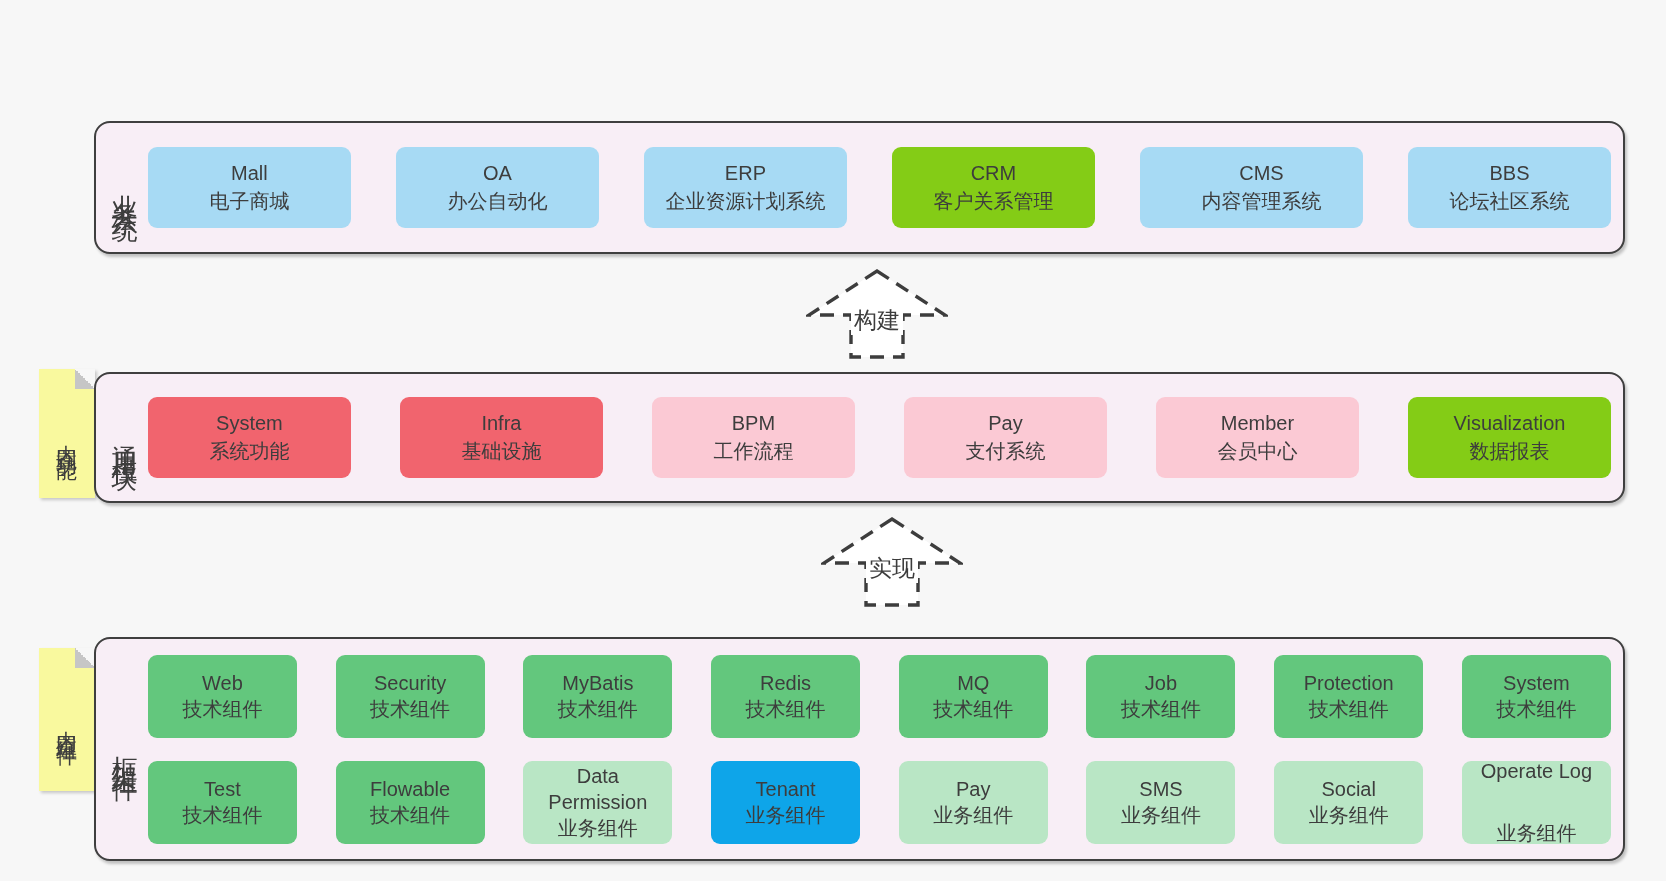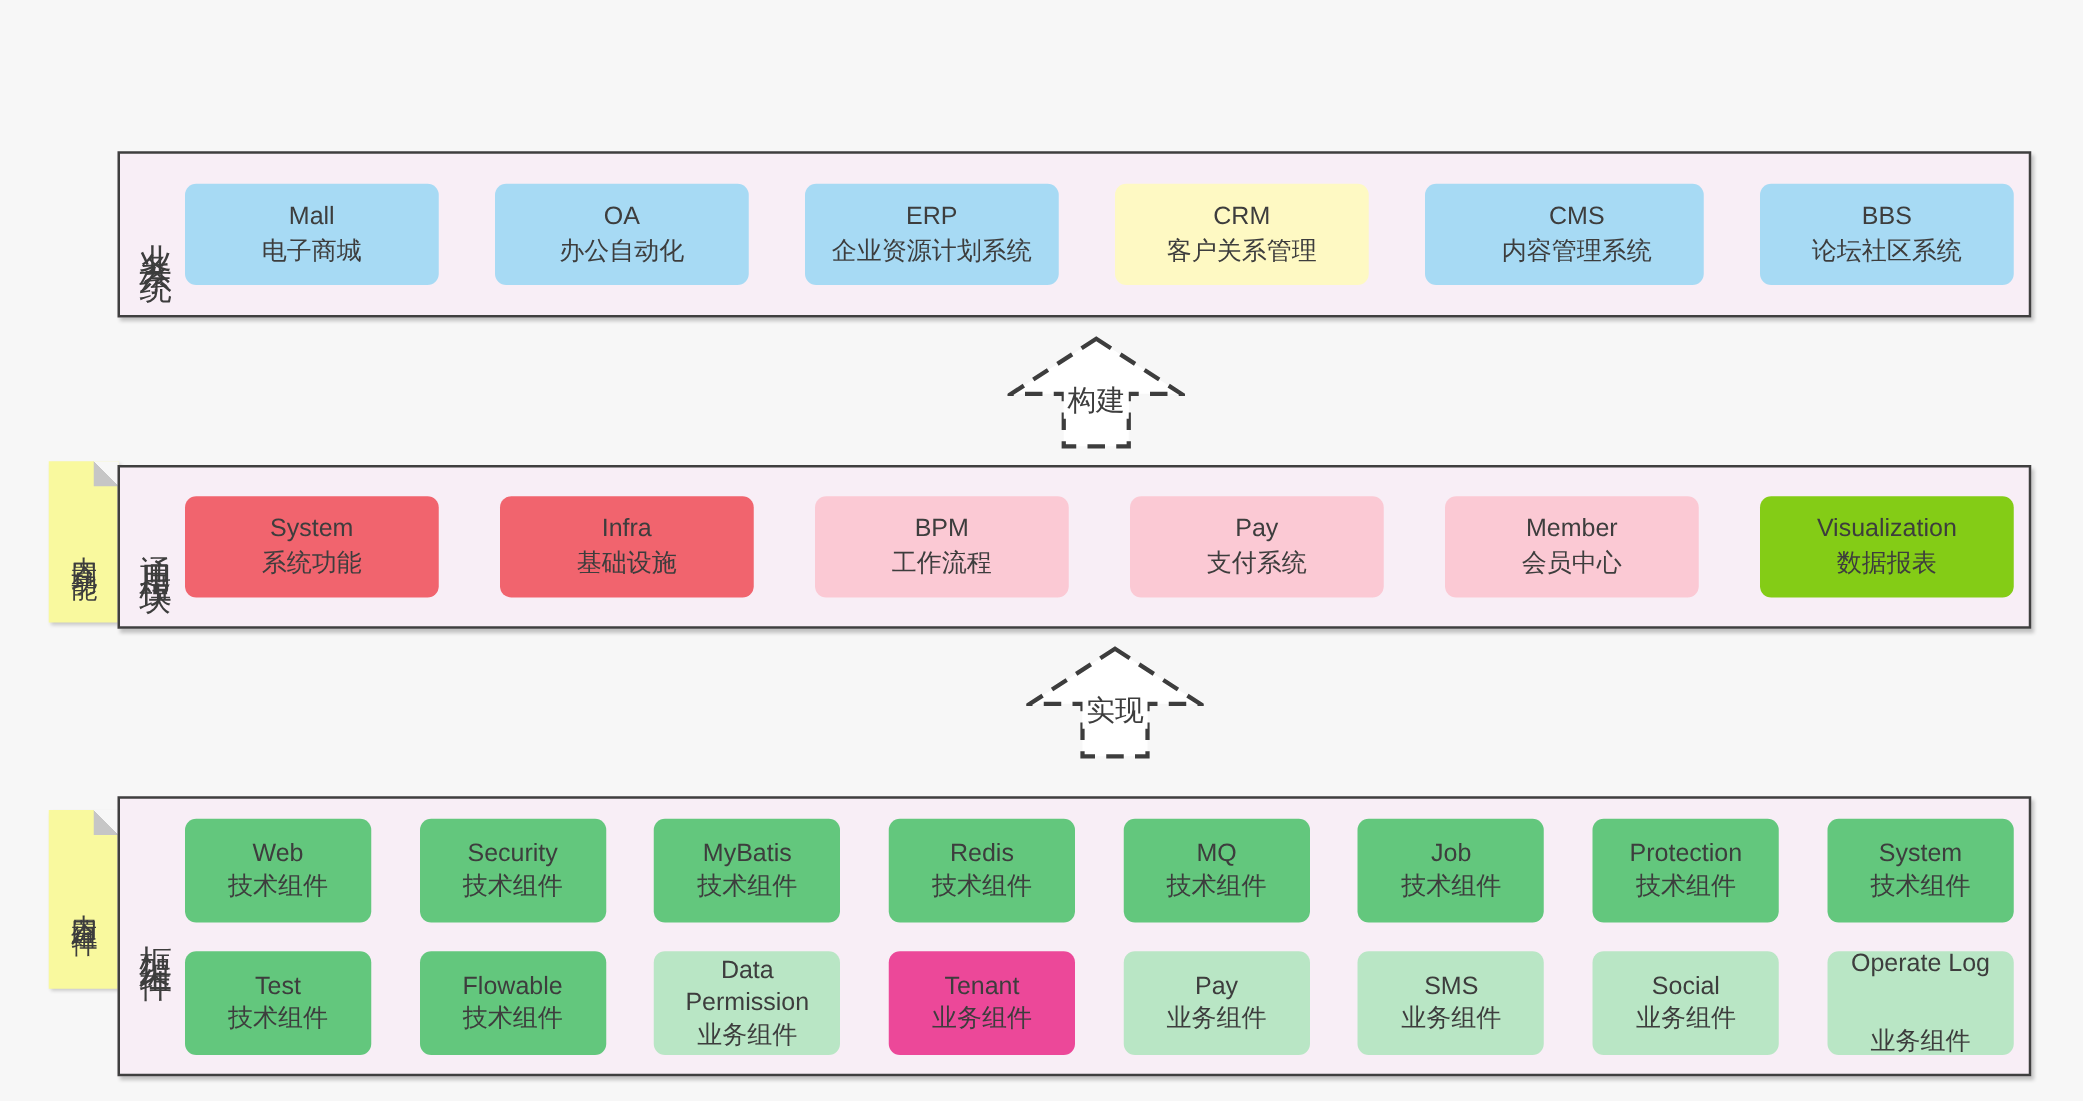--- a/index.html
+++ b/index.html
@@ -1,20 +1,20 @@
 <!DOCTYPE html>
 <html><head>
 <meta charset="utf-8">
 <style>
   html,body{margin:0;padding:0;}
   body{width:1666px;height:881px;background:#f7f7f7;font-family:"Liberation Sans",sans-serif;color:#3d3d3d;}
   .canvas{position:relative;width:1666px;height:881px;overflow:hidden;}
 
   .band{position:absolute;left:94px;width:1531px;background:#f8eef6;border:2px solid #3f3f3f;
-        border-radius:0;box-shadow:2px 3px 3px rgba(0,0,0,.22);display:flex;align-items:center;
+        border-radius:16px;box-shadow:2px 3px 3px rgba(0,0,0,.22);display:flex;align-items:center;
         box-sizing:border-box;z-index:2;}
   .band1{top:121px;height:133px;}
   .band2{top:372px;height:131px;}
   .band3{top:637px;height:224px;}
 
   .band-label{flex:0 0 auto;margin-left:13px;writing-mode:vertical-rl;text-orientation:upright;
               font-size:26px;letter-spacing:7px;line-height:1.15;color:#3d3d3d;}
   .rows{flex:1;display:flex;flex-direction:column;gap:23px;padding:0 12px 0 9px;}
   .row{display:flex;justify-content:space-between;}
 
@@ -55,21 +55,21 @@
           <span class="bd">电子商城</span>
         </div>
         <div class="box" style="background: rgb(167, 218, 244);">
           <span class="bn">OA</span>
           <span class="bd">办公自动化</span>
         </div>
         <div class="box" style="background: rgb(167, 218, 244);">
           <span class="bn">ERP</span>
           <span class="bd">企业资源计划系统</span>
         </div>
-        <div class="box" style="background: #fef9c3;">
+        <div class="box" style="background: #84cc16;">
           <span class="bn">CRM</span>
           <span class="bd">客户关系管理</span>
         </div>
         <div class="box" style="background: rgb(167, 218, 244); padding-left: 20px;">
           <span class="bn">CMS</span>
           <span class="bd">内容管理系统</span>
         </div>
         <div class="box" style="background: rgb(167, 218, 244);">
           <span class="bn">BBS</span>
           <span class="bd">论坛社区系统</span>
@@ -177,21 +177,21 @@
           <span class="bd">技术组件</span>
         </div>
         <div class="box" style="background: rgb(99, 199, 125);">
           <span class="bn">Flowable</span>
           <span class="bd">技术组件</span>
         </div>
         <div class="box" style="background: rgb(185, 230, 197);">
           <span class="bn">Data Permission</span>
           <span class="bd">业务组件</span>
         </div>
-        <div class="box" style="background: #ec4899;">
+        <div class="box" style="background: #0ea5e9;">
           <span class="bn">Tenant</span>
           <span class="bd">业务组件</span>
         </div>
         <div class="box" style="background: rgb(185, 230, 197);">
           <span class="bn">Pay</span>
           <span class="bd">业务组件</span>
         </div>
         <div class="box" style="background: rgb(185, 230, 197);">
           <span class="bn">SMS</span>
           <span class="bd">业务组件</span>

